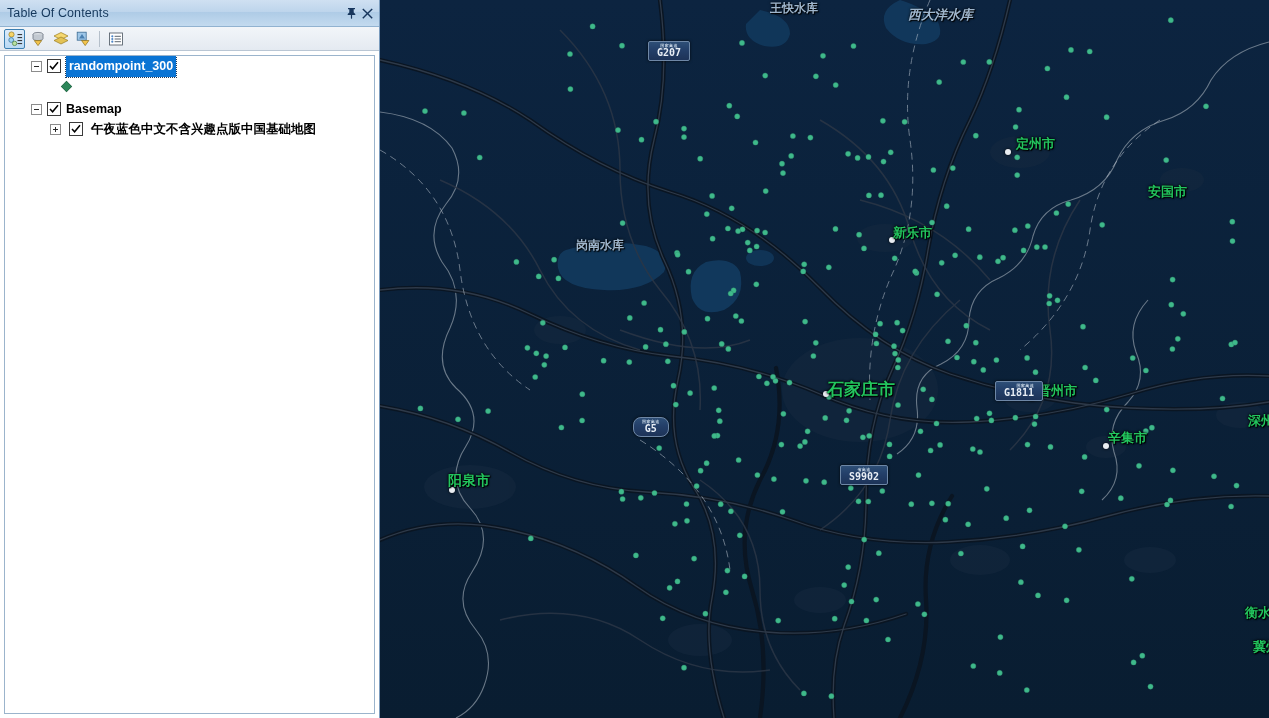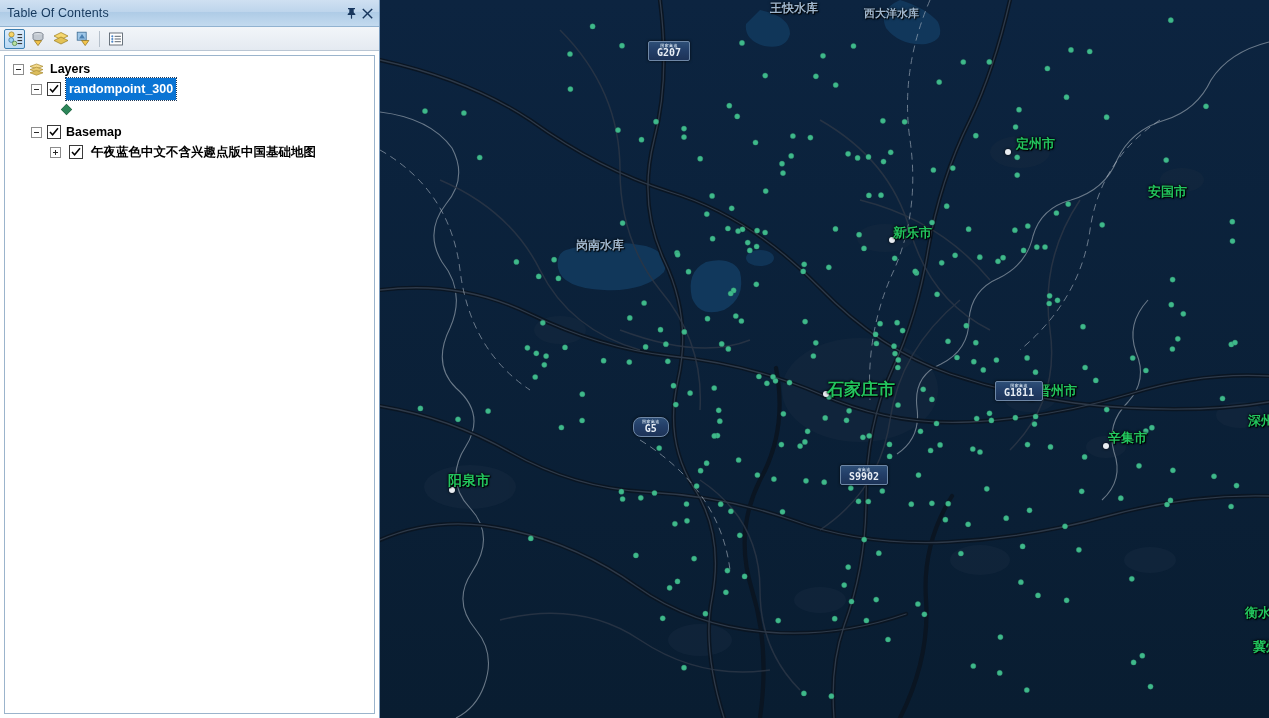--- a/index.html
+++ b/index.html
@@ -188,33 +188,20 @@
           <circle cx="4.3" cy="10.7" r="1.1" fill="#4f86c6"></circle>
           <rect x="6.6" y="4.8" width="6.3" height="1" fill="#5b6570"></rect>
           <rect x="6.6" y="7.5" width="6.3" height="1" fill="#5b6570"></rect>
           <rect x="6.6" y="10.2" width="6.3" height="1" fill="#5b6570"></rect>
         </svg>
       </div>
     </div>
 
     <div class="toc-tree">
 
-      <div class="row" style="padding-left:8px;margin-top:3px;">
-        <span class="exp">
-            <i></i>
-          </span>
-        <span class="layers-icon">
-          <svg width="15" height="13" viewBox="0 0 15 13">
-            <path d="M7.5 1 L14 3.4 L7.5 5.8 L1 3.4 Z" fill="#f3d98c" stroke="#a8892f" stroke-width=".7"></path>
-            <path d="M7.5 4.2 L14 6.6 L7.5 9 L1 6.6 Z" fill="#e8cb72" stroke="#a8892f" stroke-width=".7"></path>
-            <path d="M7.5 7.4 L14 9.8 L7.5 12.2 L1 9.8 Z" fill="#dcbd5c" stroke="#a8892f" stroke-width=".7"></path>
-          </svg>
-        </span>
-        <span class="lbl bold">Layers</span>
-      </div>
 
       <div class="row" style="padding-left:26px;">
         <span class="exp">
             <i></i>
           </span>
         <span class="cb">
           <svg width="10" height="10" viewBox="0 0 10 10">
               <path d="M1 5 L3.6 7.8 L9 1.3" stroke="#000" stroke-width="1.5" fill="none"></path>
             </svg>
         </span>
@@ -645,23 +632,23 @@
         <div class="citydot" style="left: 649px; top: 395px;"></div>
         <div class="citylabel" style="left: 658px; top: 382px; font-size: 13px;">晋州市</div>
         <div class="citydot" style="left: 723px; top: 443px;"></div>
         <div class="citylabel" style="left: 728px; top: 429px; font-size: 13px;">辛集市</div>
         <div class="citydot" style="left: 69px; top: 487px;"></div>
         <div class="citylabel" style="left: 68px; top: 472px; font-size: 14px;">阳泉市</div>
         <div class="citylabel" style="left: 868px; top: 412px; font-size: 13px;">深州市</div>
         <div class="citylabel" style="left: 865px; top: 604px; font-size: 13px;">衡水市</div>
         <div class="citylabel" style="left: 873px; top: 638px; font-size: 13px;">冀州市</div>
         <div class="waterlabel" style="left: 390px; top: 0px; font-size: 12px; text-align: right;">王快水库</div>
-        <div class="waterlabel" style="left: 484px; top: 6px; font-size: 11px;">西大洋水库</div>
+        <div class="waterlabel" style="left: 528px; top: 6px; font-size: 13px; font-style: italic;">西大洋水库</div>
         <div class="waterlabel" style="left: 196px; top: 237px; font-size: 12px;">岗南水库</div>
       </div>
     <div id="shields">
         <div class="shield" style="left: 268px; top: 41px;"><span class="cn">国家高速</span><span>G207</span></div>
         <div class="shield" style="left: 253px; top: 417px; border-radius: 8px;"><span class="cn">国家高速</span><span>G5</span></div>
         <div class="shield" style="left: 460px; top: 465px;"><span class="cn">省高速</span><span>S9902</span></div>
-        <div class="shield" style="left: 615px; top: 381px;"><span class="cn">国家高速</span><span>G1811</span></div>
+        <div class="shield" style="left: 615px; top: 381px; text-align: right;"><span class="cn">国家高速</span><span>G1811</span></div>
       </div>
   </div>
 </div>
 
 </body></html>

